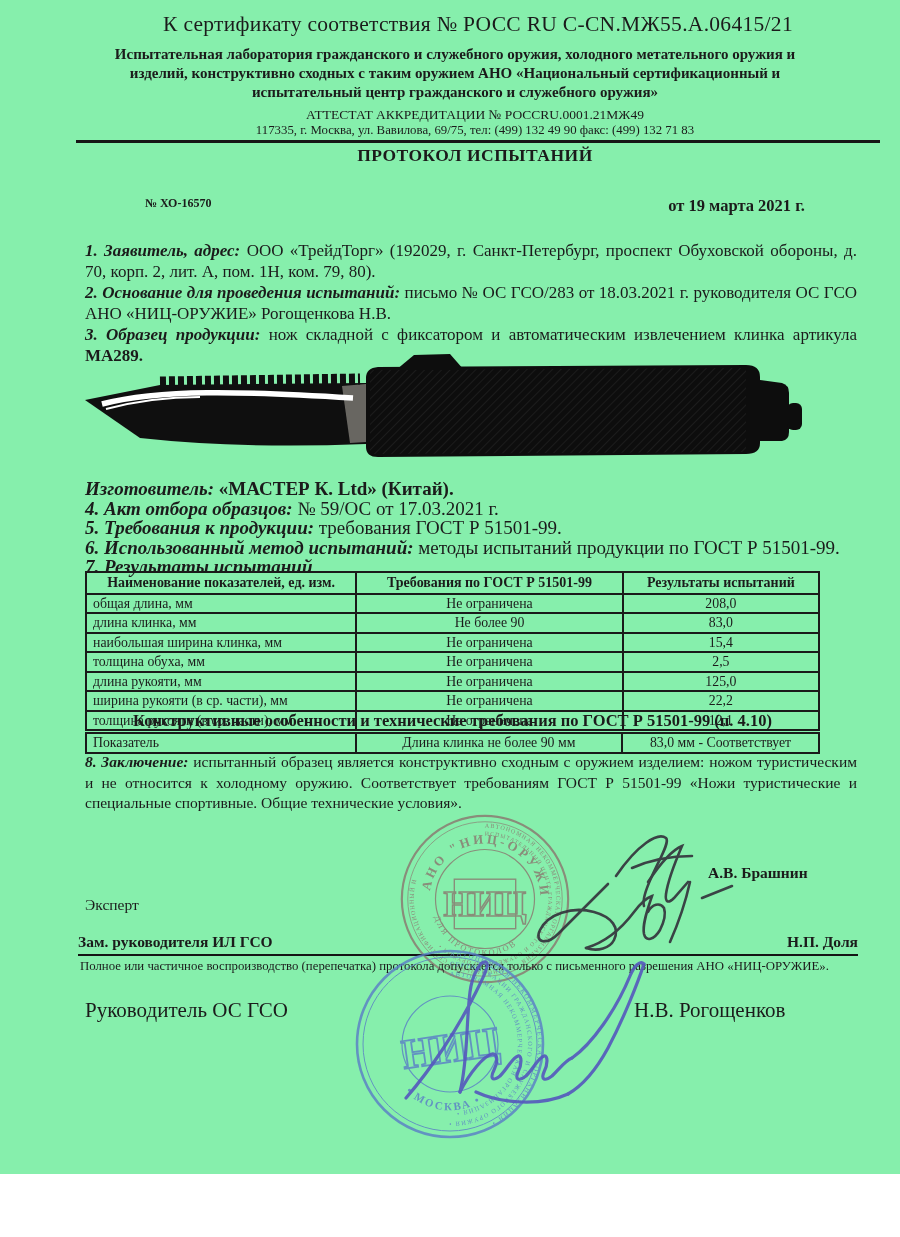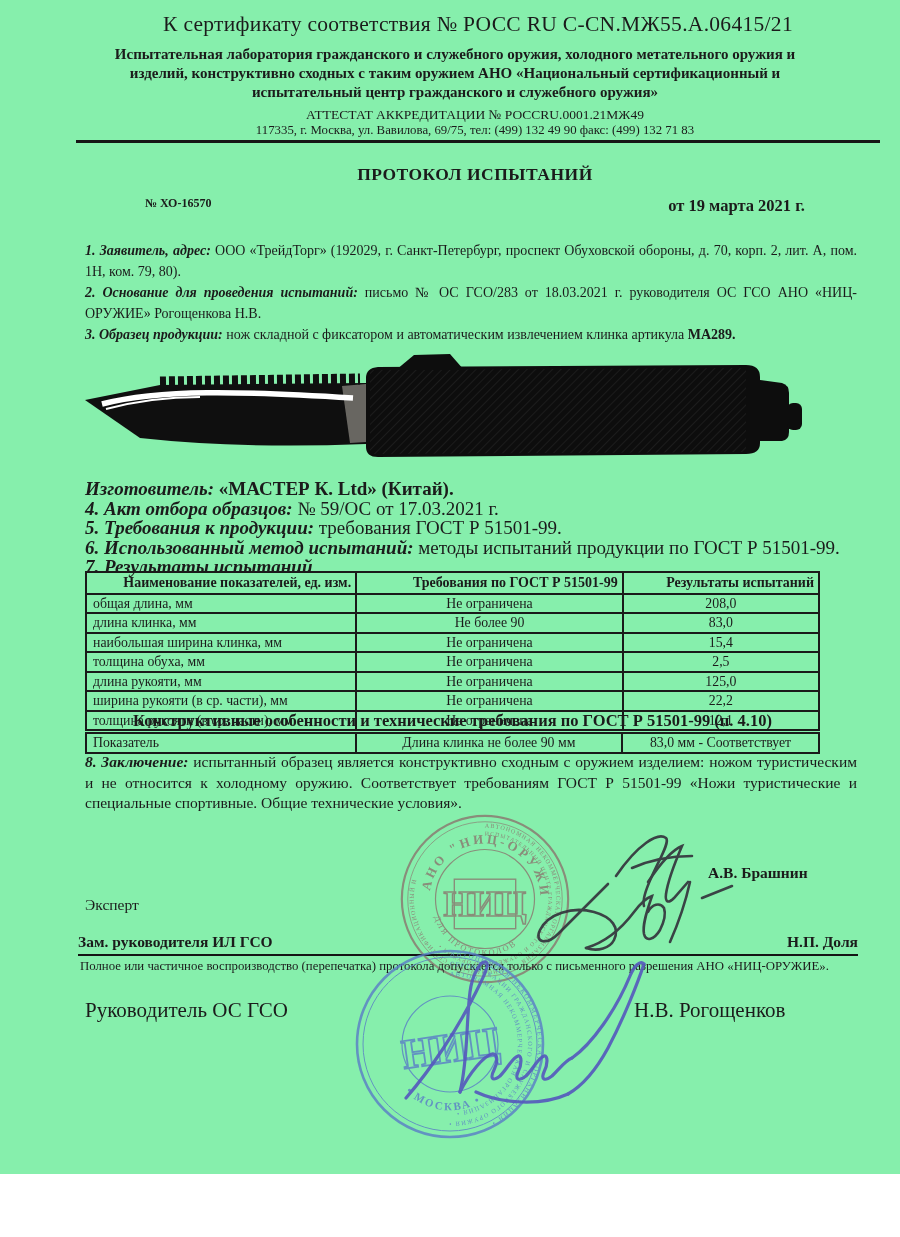--- a/index.html
+++ b/index.html
@@ -10,38 +10,38 @@
   .b{font-weight:bold;}
   .bi{font-weight:bold;font-style:italic;}
   .jst{text-align:justify;}
 
   .cert-title{top:12px;left:70px;right:14px;font-size:21.5px;letter-spacing:.3px;}
   .lab-name{top:45px;left:92px;width:726px;font-size:15px;font-weight:bold;line-height:1.25;}
   .accred{top:107px;left:70px;right:20px;font-size:13.5px;}
   .addr{top:123px;left:70px;right:20px;font-size:12.8px;}
   .rule{top:140px;left:76px;width:804px;height:3px;background:#161616;}
 
-  .proto-title{top:164px;left:70px;right:20px;font-size:17.5px;font-weight:bold;letter-spacing:.5px;}
+  .proto-title{top:145px;left:70px;right:20px;font-size:17.5px;font-weight:bold;letter-spacing:.5px;}
   .num-row{top:196px;left:145px;width:660px;display:flex;justify-content:space-between;}
   .num-row .num{font-size:12px;font-weight:bold;}
   .num-row .date{font-size:16.5px;font-weight:bold;}
 
-  .paras{top:240px;left:85px;width:772px;font-size:14px;line-height:21px;}
+  .paras{top:240px;left:85px;width:772px;font-size:17px;line-height:21px;}
   .paras p{margin:0;}
   .items2{top:479px;left:85px;width:772px;font-size:19px;line-height:19.5px;}
   .items2 p{margin:0;}
 
   .knife{top:352px;left:60px;}
 
   .tbl-title{top:551px;left:85px;width:735px;}
   .tbl-title span{font-size:16px;font-weight:bold;border-bottom:2px solid #1b1b1b;padding-bottom:1px;}
   table{border-collapse:collapse;table-layout:fixed;width:735px;}
   .t1{top:571px;left:85px;}
   td,th{border:2px solid #1a1a1a;overflow:hidden;}
-  th{font-size:14px;font-weight:bold;text-align:right;padding:2px 4px;}
+  th{font-size:14px;font-weight:bold;text-align:center;padding:2px 4px;}
   td{font-size:13.8px;padding:1px 6px;line-height:1.12;}
   td.c{text-align:center;}
   .w1{width:37%;}.w2{width:36.5%;}.w3{width:26.5%;}
 
   .t2wrap{top:712px;left:85px;width:735px;}
   .t2-title{font-size:16.5px;font-weight:bold;text-align:center;line-height:1.1;padding-bottom:2px;}
   .para8{top:752px;left:85px;width:772px;font-size:15.5px;line-height:20.5px;}
 
   .expert-label{top:896px;left:85px;font-size:15.5px;}
   .expert-name{top:864px;left:708px;font-size:15.5px;font-weight:bold;}

